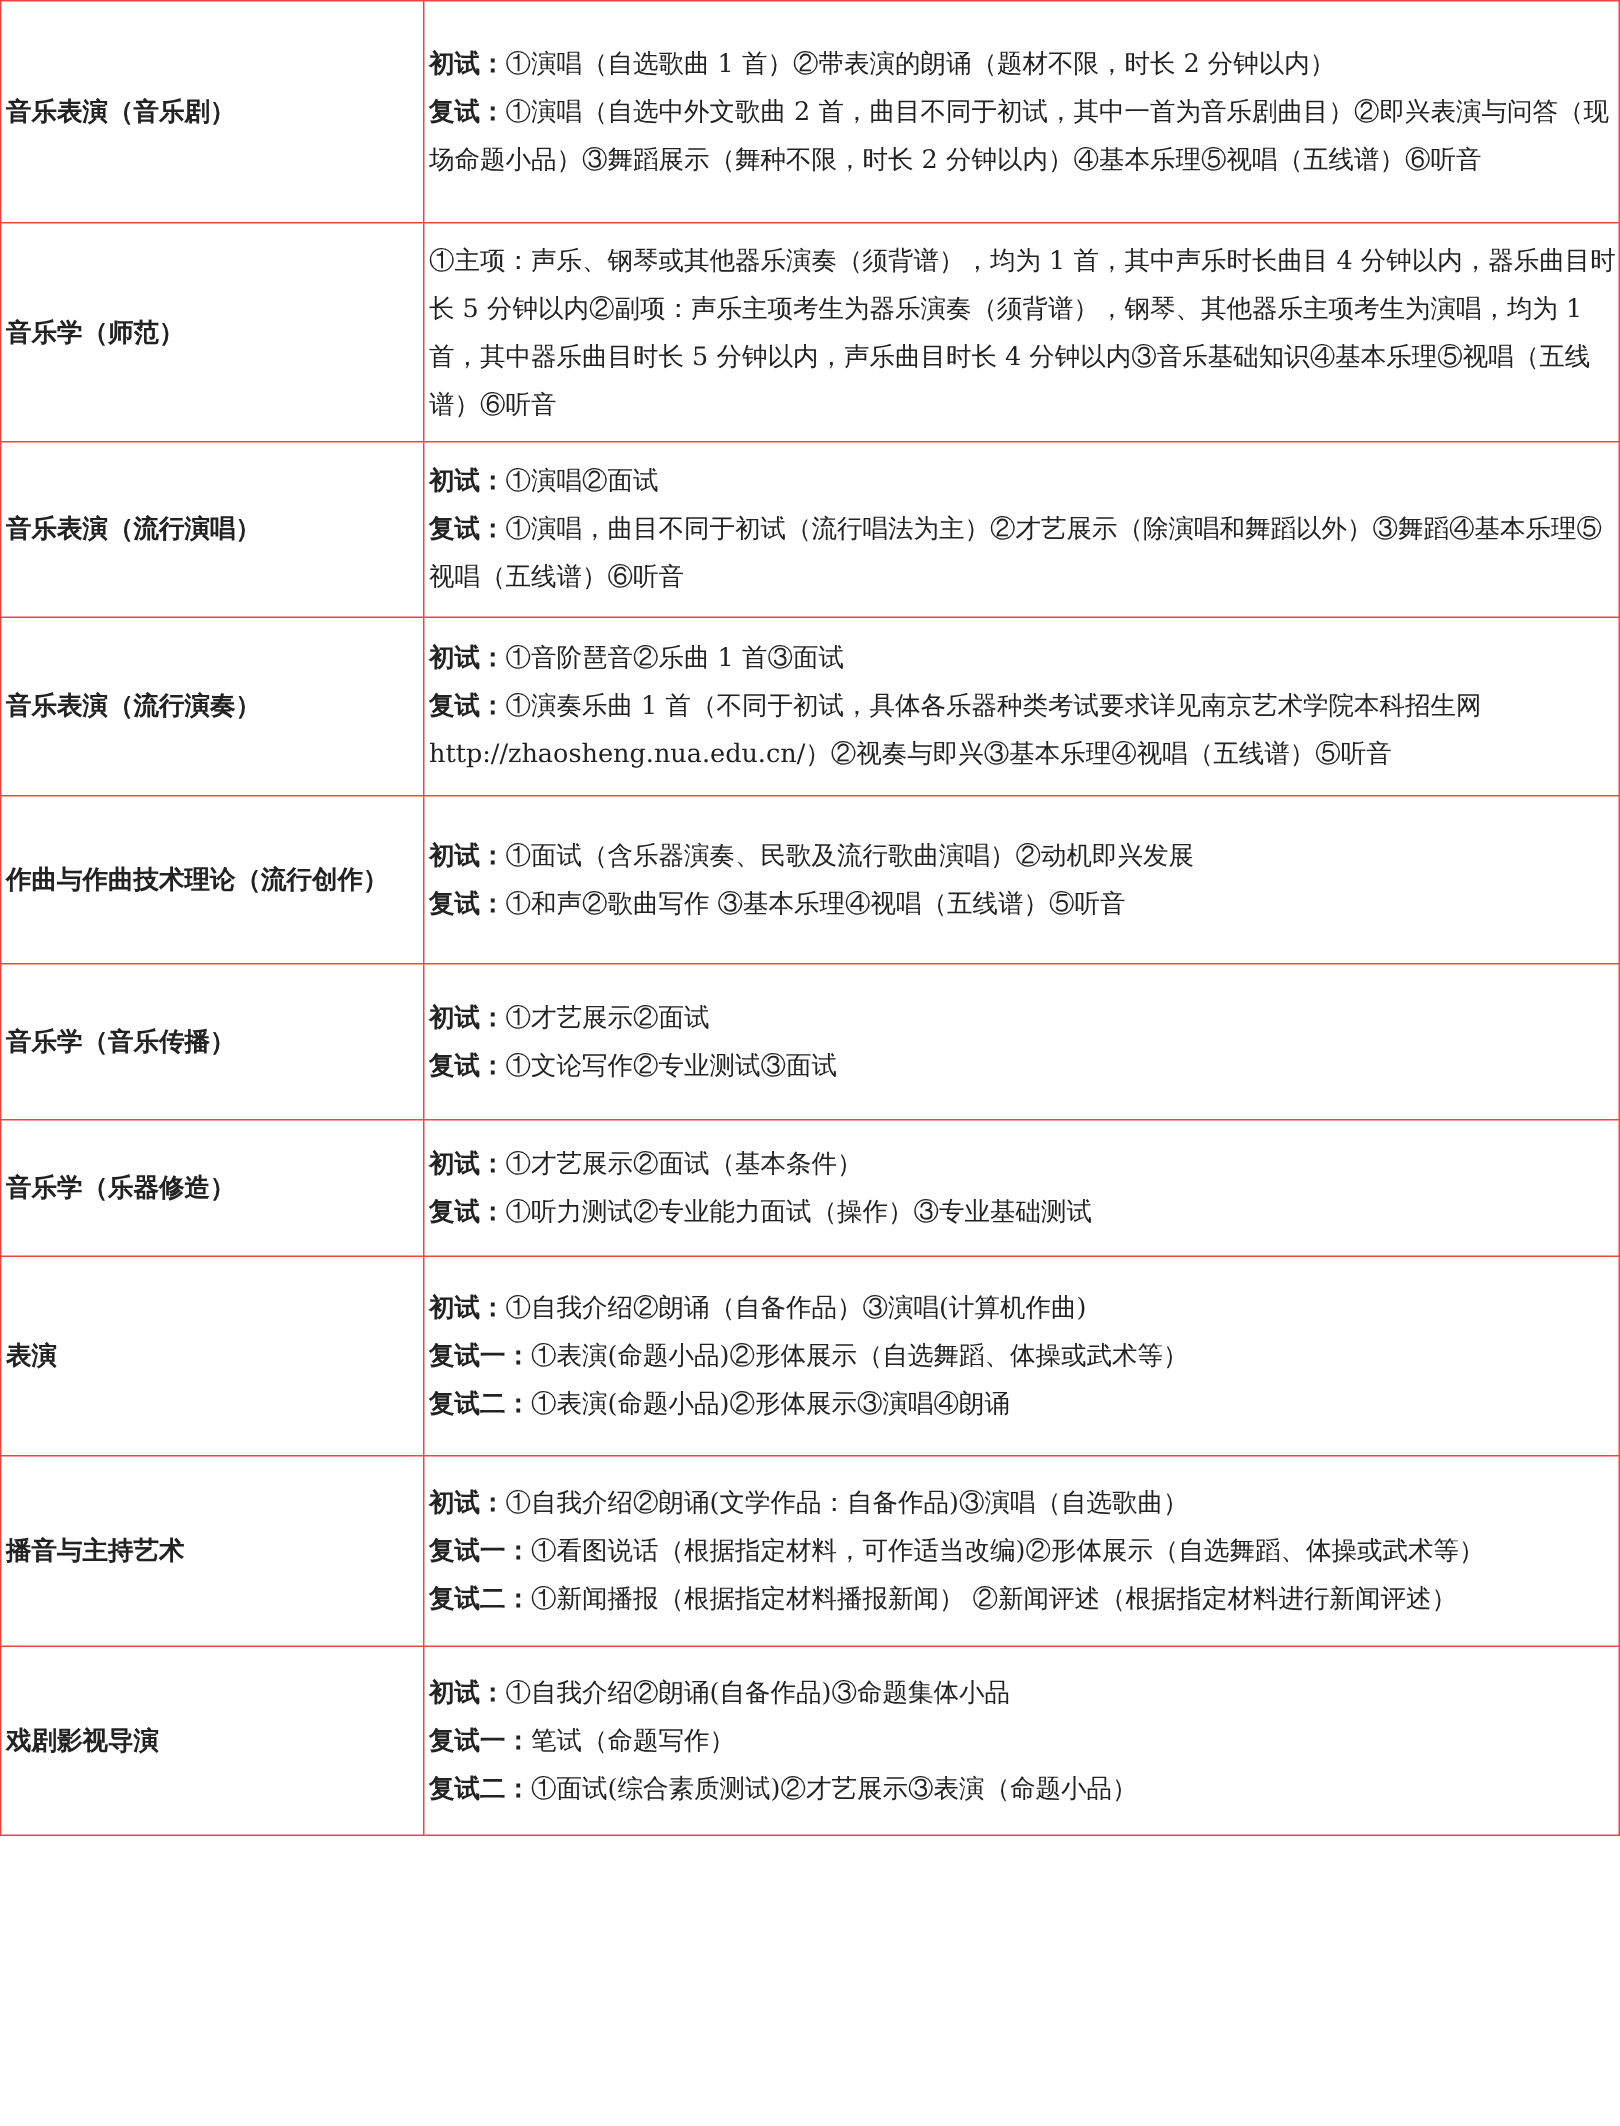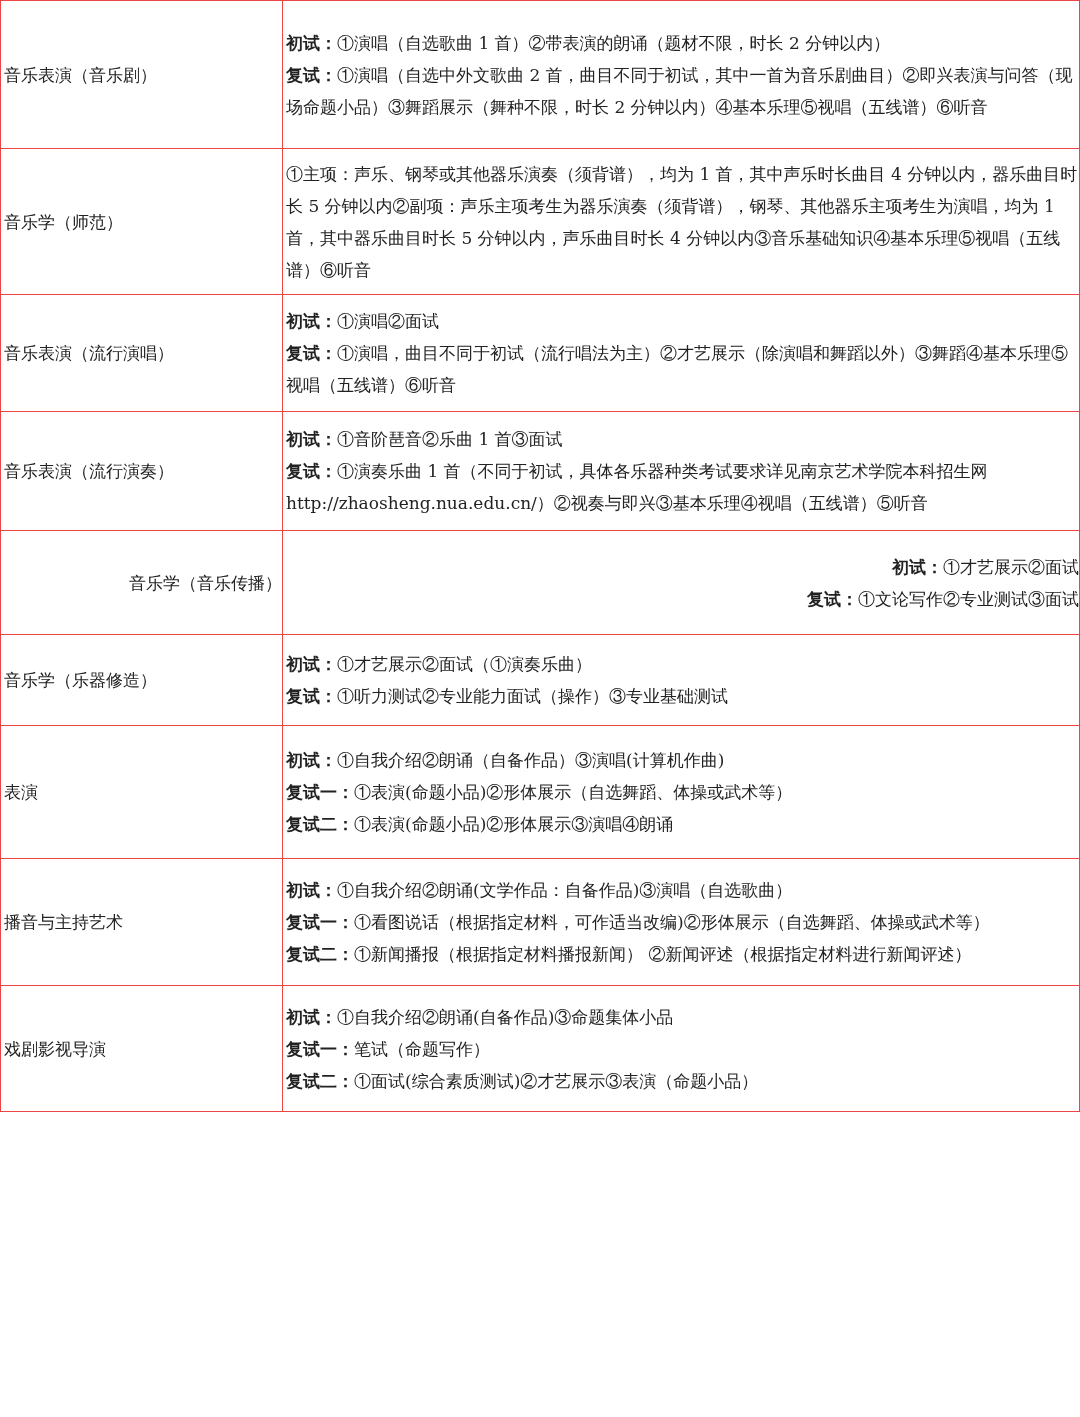--- a/index.html
+++ b/index.html
@@ -1,19 +1,19 @@
 <!DOCTYPE html>
 <html><head>
 <meta charset="utf-8">
 <style>
   html, body { margin:0; padding:0; background:#ffffff; }
   body { width:1080px; height:1417px; overflow:hidden; font-family:"DejaVu Serif","Liberation Serif",serif; color:#222; }
   table.exam { border-collapse:collapse; width:1080px; table-layout:fixed; }
   table.exam td { border:1px solid #ef4444; vertical-align:middle; padding:0 0 0 3px; font-size:17px; line-height:32px; }
-  td.major { width:278px; }
+  td.major { width:278px;font-weight:bold; }
   td.req { padding-left:2px; }
   .line { display:block; white-space:normal; }
   .lbl { font-weight:bold; }
 </style>
 </head>
 <body>
 
 <table class="exam">
   <tbody id="tbody">
       <tr style="height: 148px;">
@@ -44,35 +44,44 @@
       </tr>
       <tr style="height: 119px;">
         <td class="major">
           <span class="line">音乐表演（流行演奏）</span>
         </td>
         <td class="req">
           <span class="line"><span class="lbl">初试：</span><span>①音阶琶音②乐曲 1 首③面试</span></span>
           <span class="line"><span class="lbl">复试：</span><span>①演奏乐曲 1 首（不同于初试，具体各乐器种类考试要求详见南京艺术学院本科招生网 http://zhaosheng.nua.edu.cn/）②视奏与即兴③基本乐理④视唱（五线谱）⑤听音</span></span>
         </td>
       </tr>
-      <tr style="height: 104px; text-align: right;">
+      <tr style="height: 112px;">
+        <td class="major">
+          <span class="line">作曲与作曲技术理论（流行创作）</span>
+        </td>
+        <td class="req">
+          <span class="line"><span class="lbl">初试：</span><span>①面试（含乐器演奏、民歌及流行歌曲演唱）②动机即兴发展</span></span>
+          <span class="line"><span class="lbl">复试：</span><span>①和声②歌曲写作 ③基本乐理④视唱（五线谱）⑤听音</span></span>
+        </td>
+      </tr>
+      <tr style="height: 104px;">
         <td class="major">
           <span class="line">音乐学（音乐传播）</span>
         </td>
         <td class="req">
           <span class="line"><span class="lbl">初试：</span><span>①才艺展示②面试</span></span>
           <span class="line"><span class="lbl">复试：</span><span>①文论写作②专业测试③面试</span></span>
         </td>
       </tr>
       <tr style="height: 91px;">
         <td class="major">
           <span class="line">音乐学（乐器修造）</span>
         </td>
         <td class="req">
-          <span class="line"><span class="lbl">初试：</span><span>①才艺展示②面试（①演奏乐曲）</span></span>
+          <span class="line"><span class="lbl">初试：</span><span>①才艺展示②面试（基本条件）</span></span>
           <span class="line"><span class="lbl">复试：</span><span>①听力测试②专业能力面试（操作）③专业基础测试</span></span>
         </td>
       </tr>
       <tr style="height: 133px;">
         <td class="major">
           <span class="line">表演</span>
         </td>
         <td class="req">
           <span class="line"><span class="lbl">初试：</span><span>①自我介绍②朗诵（自备作品）③演唱(计算机作曲)</span></span>
           <span class="line"><span class="lbl">复试一：</span><span>①表演(命题小品)②形体展示（自选舞蹈、体操或武术等）</span></span>

